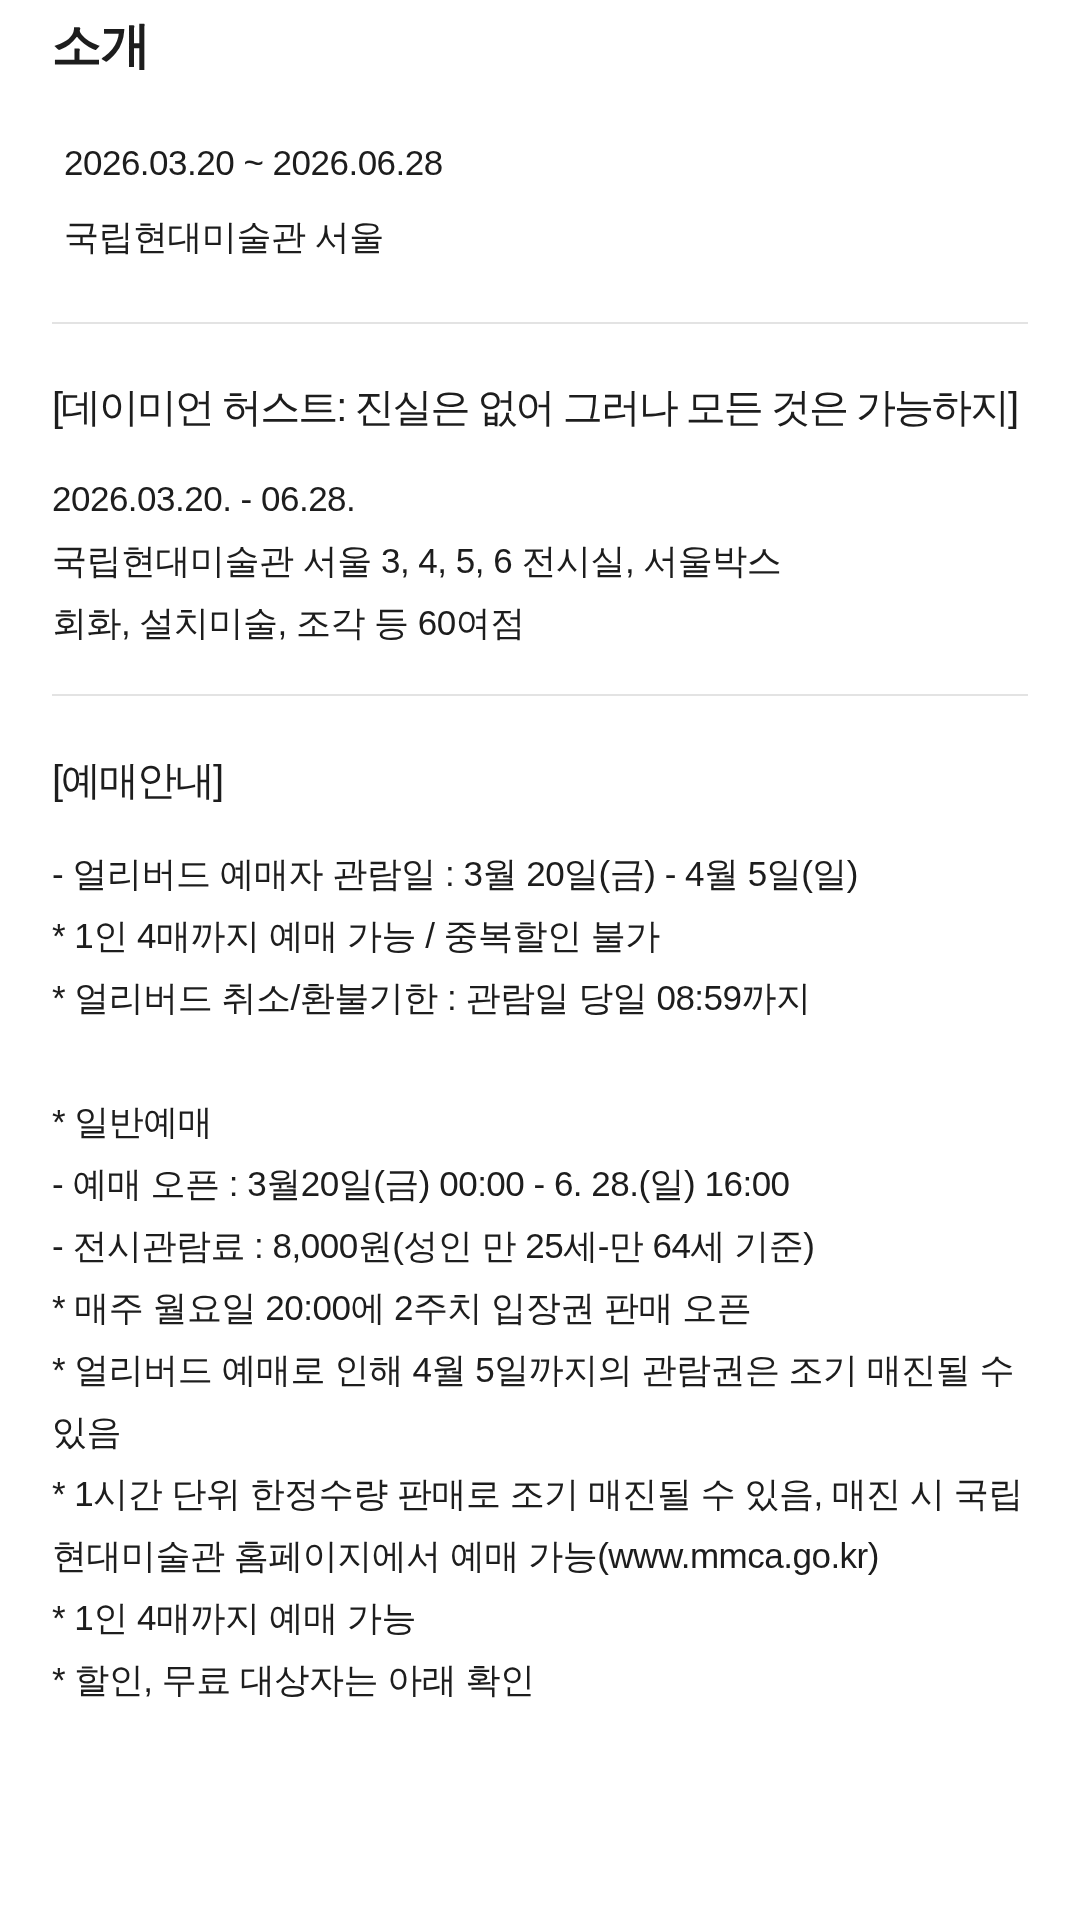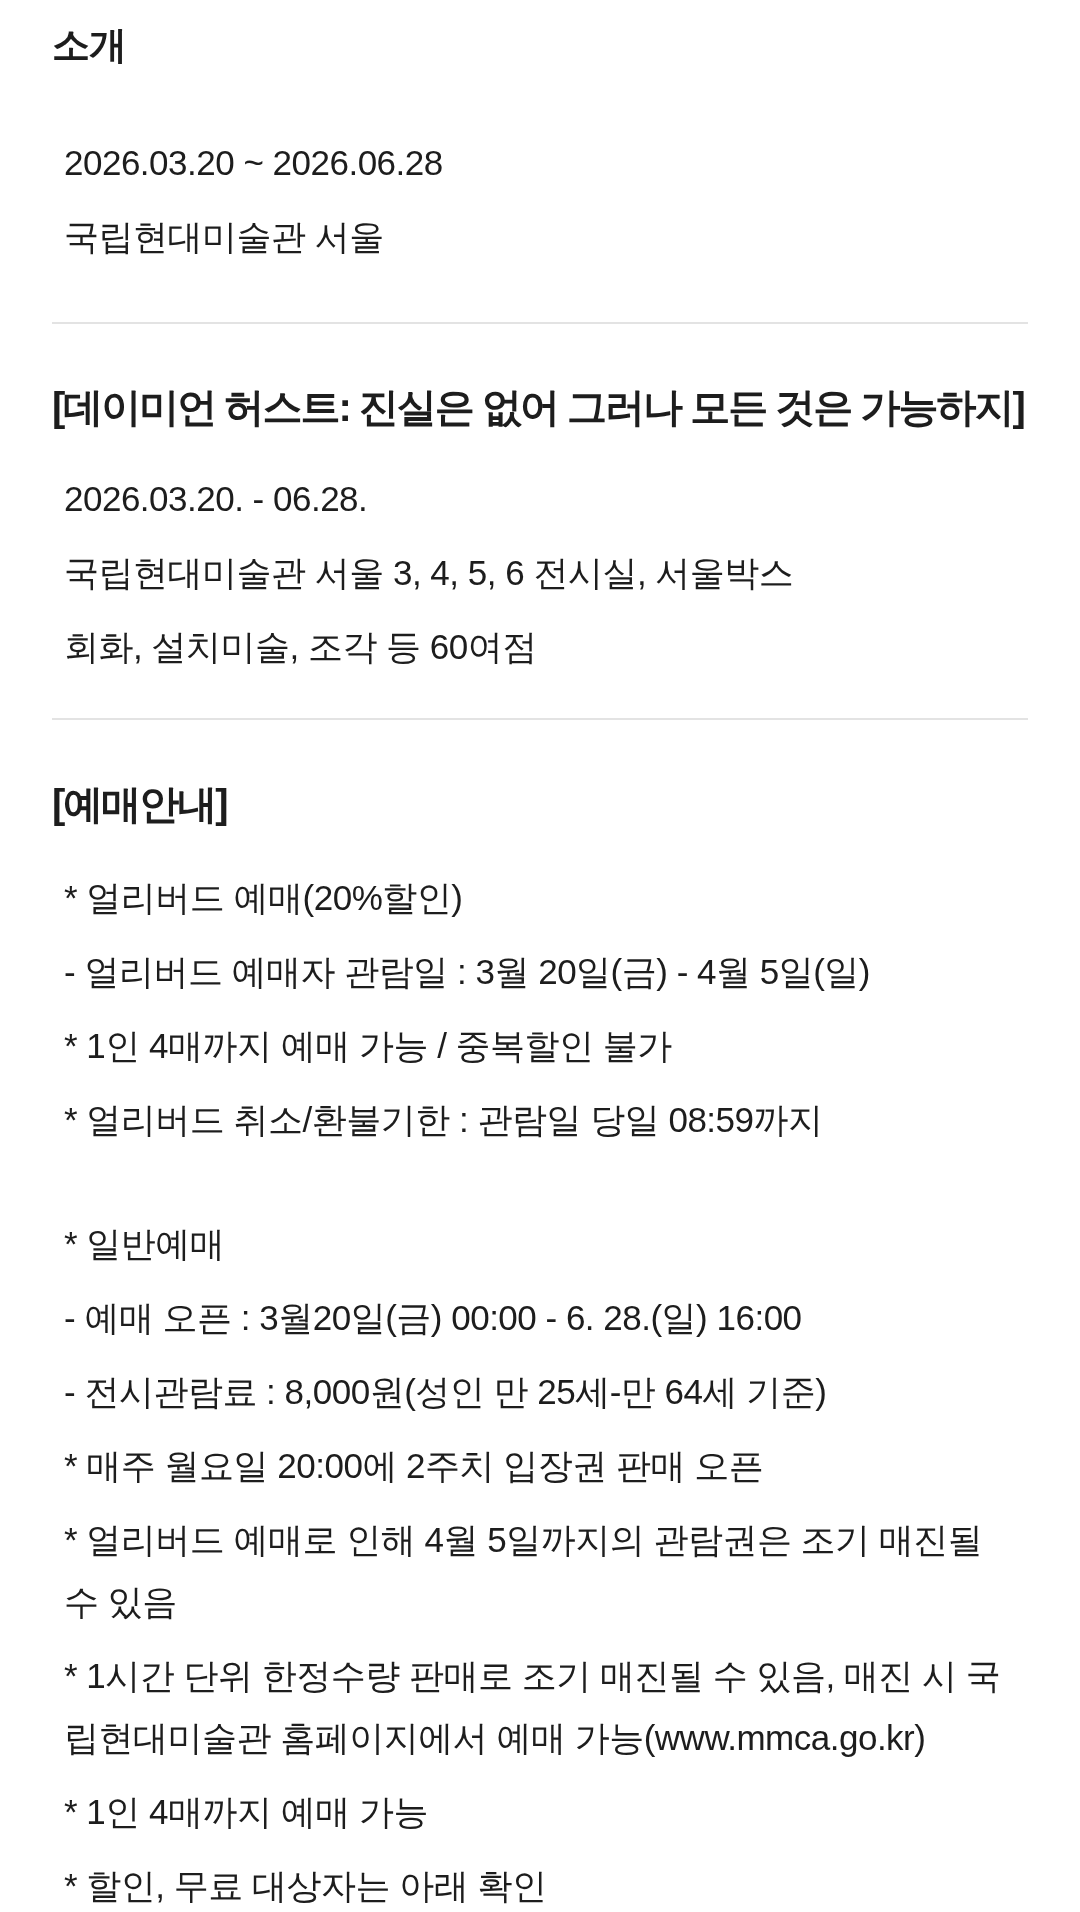--- a/index.html
+++ b/index.html
@@ -13,21 +13,21 @@
     overflow: hidden;
     font-family: "Liberation Sans", "DejaVu Sans", sans-serif;
     color: #1d1d1d;
     -webkit-font-smoothing: antialiased;
   }
   .content {
     padding: 0 52px;
   }
   h1.page-title {
     margin: 14px 0 0 0;
-    font-size: 38px;
+    font-size: 50px;
     line-height: 62px;
     font-weight: 800;
     letter-spacing: -1px;
     color: #1d1d1d;
   }
   .intro-meta {
     margin-top: 56px;
     font-size: 35px;
     line-height: 62px;
     letter-spacing: -0.5px;
@@ -40,32 +40,32 @@
     background: #e3e3e3;
     border: none;
     margin: 0;
   }
   .divider.d1 { margin-top: 54px; }
   .divider.d2 { margin-top: 40px; }
   h2.section-heading {
     margin: 0;
     font-size: 40px;
     line-height: 50px;
-    font-weight: 700;
+    font-weight: 400;
     letter-spacing: -2px;
     color: #1d1d1d;
   }
   h2.exh { margin-top: 58px; }
   h2.book { margin-top: 59px; }
   .lines {
     font-size: 35px;
     line-height: 62px;
     letter-spacing: -0.5px;
   }
-  .lines p { margin: 12px; }
+  .lines p { margin: 0; }
   .exh-lines  { margin-top: 36px; }
   .book-lines-1 { margin-top: 38px; }
   .book-lines-2 { margin-top: 62px; }
 </style>
 </head>
 <body>
 
 <main class="content">
 
   <h1 class="page-title">소개</h1>
@@ -85,21 +85,20 @@
       <p>회화, 설치미술, 조각 등 60여점</p>
     </div>
   </section>
 
   <div class="divider d2"></div>
 
   <section>
     <h2 class="section-heading book">[예매안내]</h2>
 
     <div class="lines book-lines-1">
-      <p>* 얼리버드 예매(20%할인)</p>
       <p>- 얼리버드 예매자 관람일 : 3월 20일(금) - 4월 5일(일)</p>
       <p>* 1인 4매까지 예매 가능 / 중복할인 불가</p>
       <p>* 얼리버드 취소/환불기한 : 관람일 당일 08:59까지</p>
     </div>
 
     <div class="lines book-lines-2">
       <p>* 일반예매</p>
       <p>- 예매 오픈 : 3월20일(금) 00:00 - 6. 28.(일) 16:00</p>
       <p>- 전시관람료 : 8,000원(성인 만 25세-만 64세 기준)</p>
       <p>* 매주 월요일 20:00에 2주치 입장권 판매 오픈</p>

